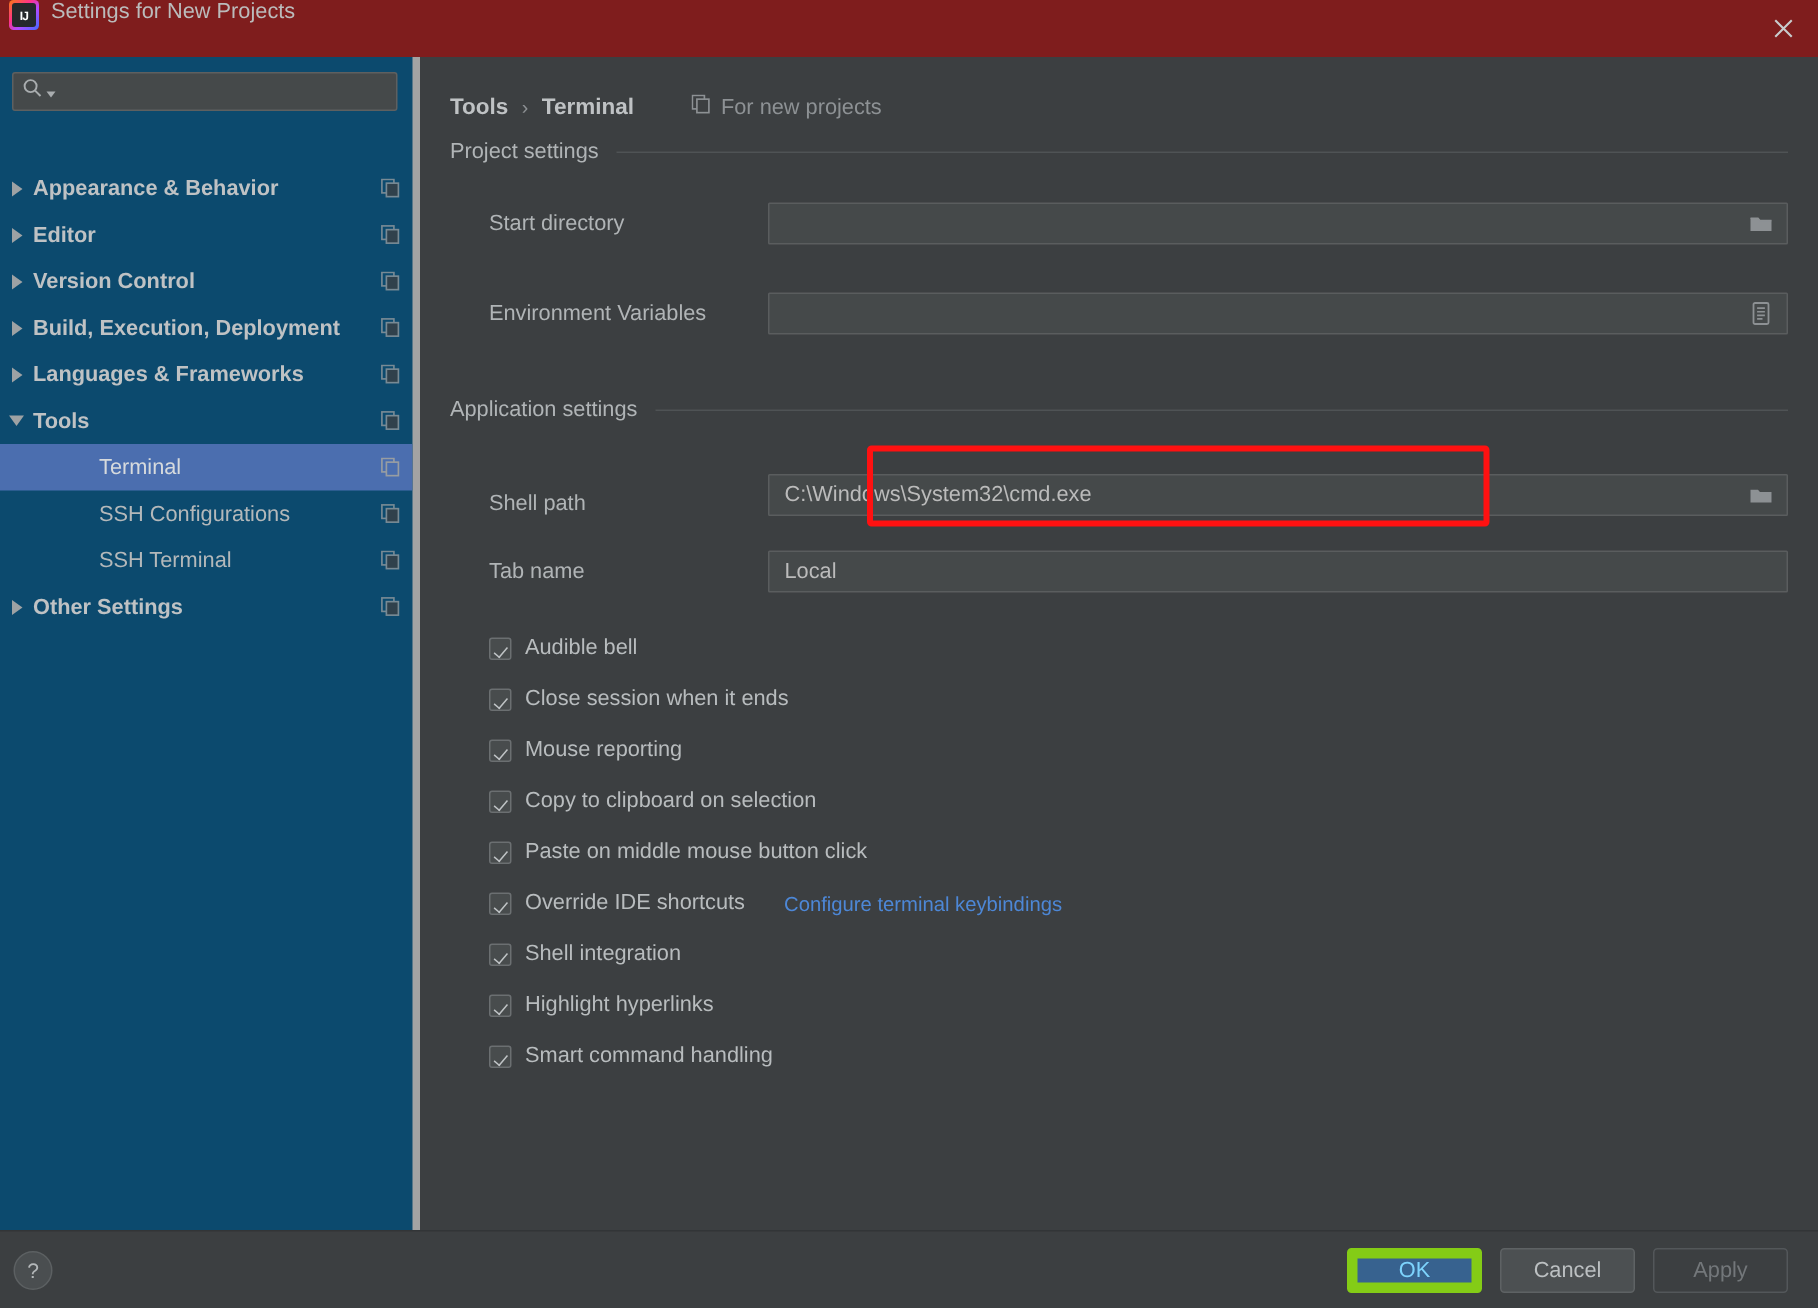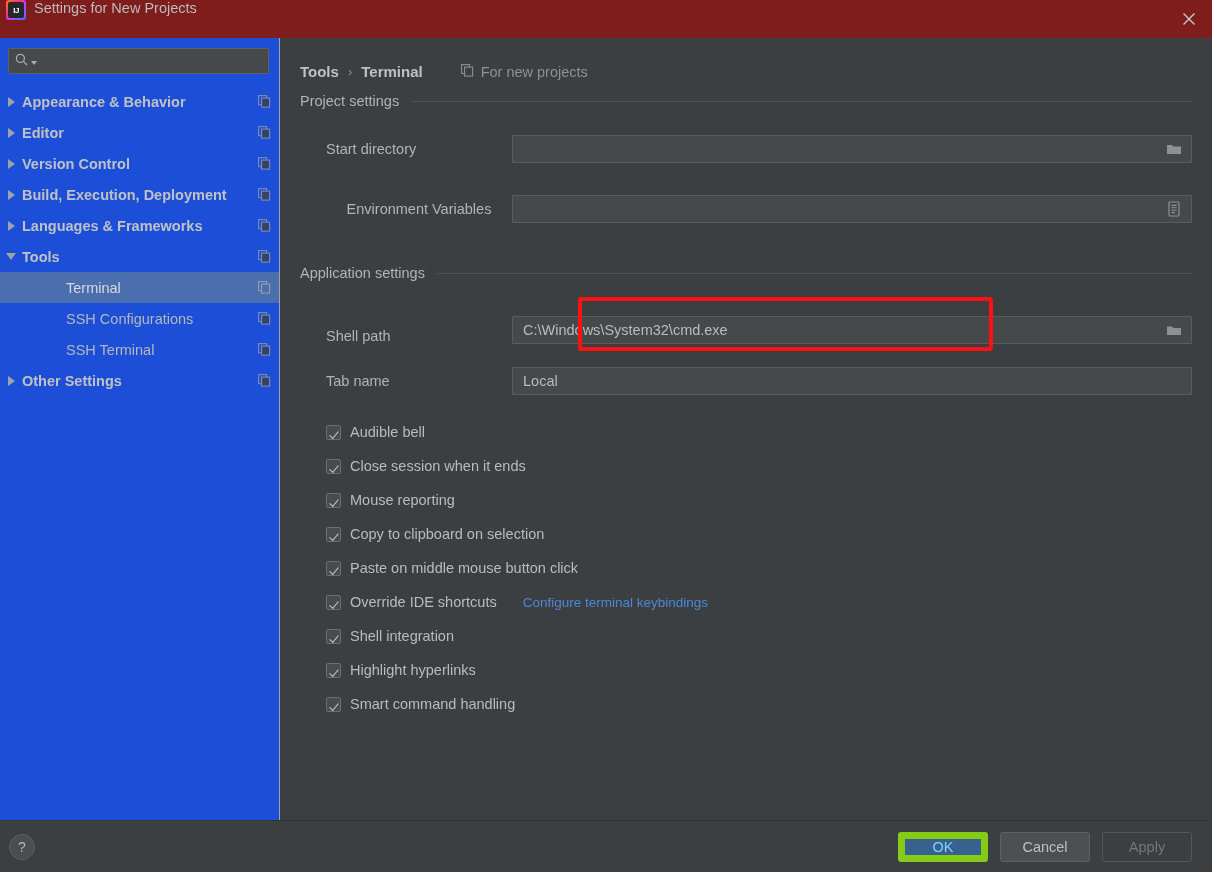--- a/index.html
+++ b/index.html
@@ -58,24 +58,25 @@
     cursor: pointer;
   }
   #close-btn svg { display:block; }
 
   
   #body { flex: 1 1 auto; display: flex; min-height: 0; position: relative; }
 
   
   #sidebar {
     width: 280px; flex: 0 0 280px;
-    background: #1d4ed8;
-    border-right: 1px solid #a3a3a3;
+    background: #0c4a6e;
+    border-right: 5px solid #a3a3a3;
     display: flex; flex-direction: column;
     padding-top: 10px;
+    gap: 24px;
   }
   #search-wrap { padding: 0 10px 12px 8px; }
   #search-box {
     height: 26px;
     background: #45494a;
     border: 1px solid #5e6060;
     border-radius: 2px;
     display: flex; align-items: center;
     padding: 0 6px;
     position: relative;
@@ -440,21 +441,21 @@
           <span class="tval"></span>
           <span class="fbtn">
             <svg width="16" height="14" viewBox="0 0 16 14">
               <path d="M1 3.5 L6 3.5 L7.3 5 L15 5 L15 12 L1 12 Z" fill="#8d9194"></path>
               <path d="M1 3.5 L6 3.5 L7.3 5 L15 5" fill="none" stroke="#8d9194" stroke-width="1"></path>
             </svg>
           </span>
         </div>
       </div>
 
-      <div class="field-row" style="margin-top:16px;text-align:center;">
+      <div class="field-row" style="margin-top:16px;">
         <span class="flabel">Environment Variables</span>
         <div class="textfield">
           <span class="tval"></span>
           <span class="fbtn">
             <svg width="14" height="16" viewBox="0 0 14 16">
               <rect x="2" y="1" width="10" height="14" rx="1" stroke="#8d9194" stroke-width="1.2" fill="none"></rect>
               <path d="M4.4 4.4 H9.6 M4.4 6.8 H9.6 M4.4 9.2 H9.6 M4.4 11.6 H8" stroke="#8d9194" stroke-width="1.1"></path>
             </svg>
           </span>
         </div>

